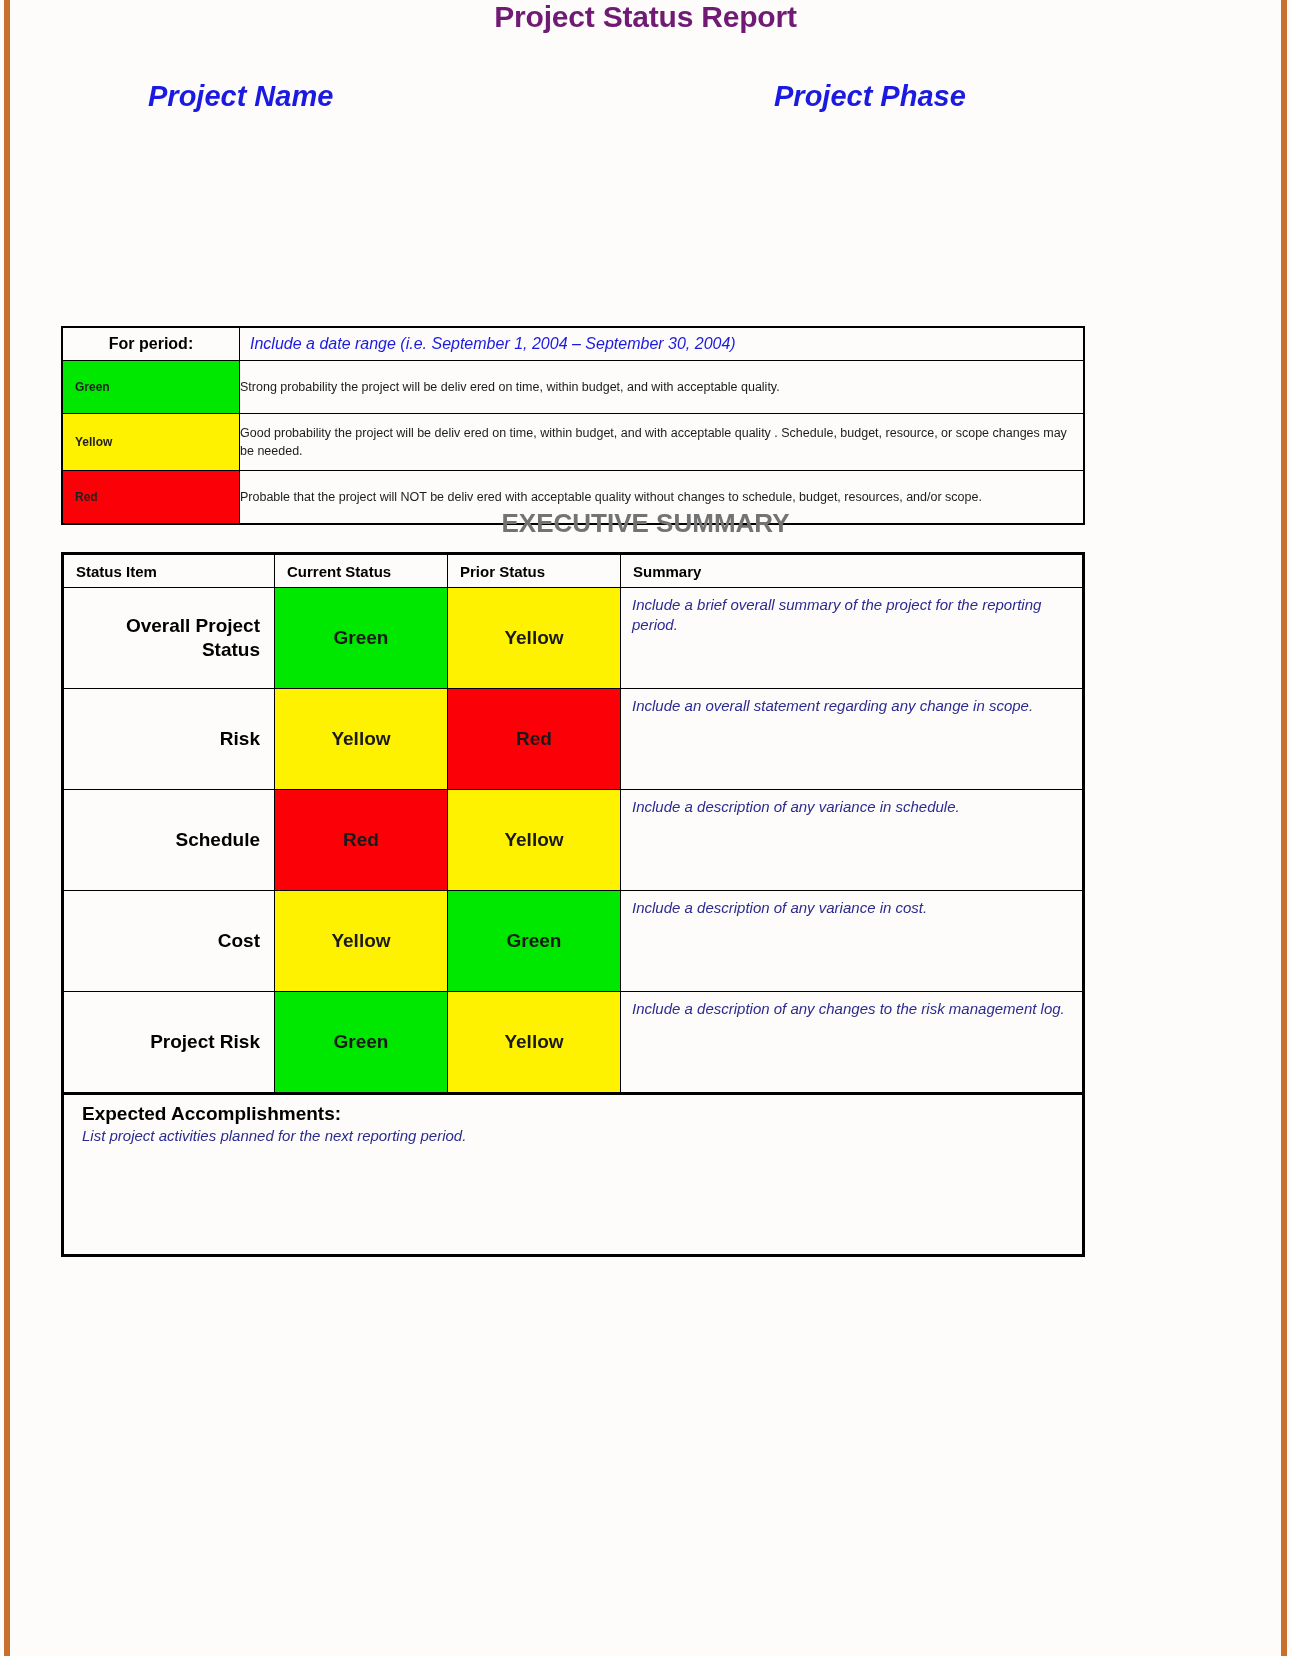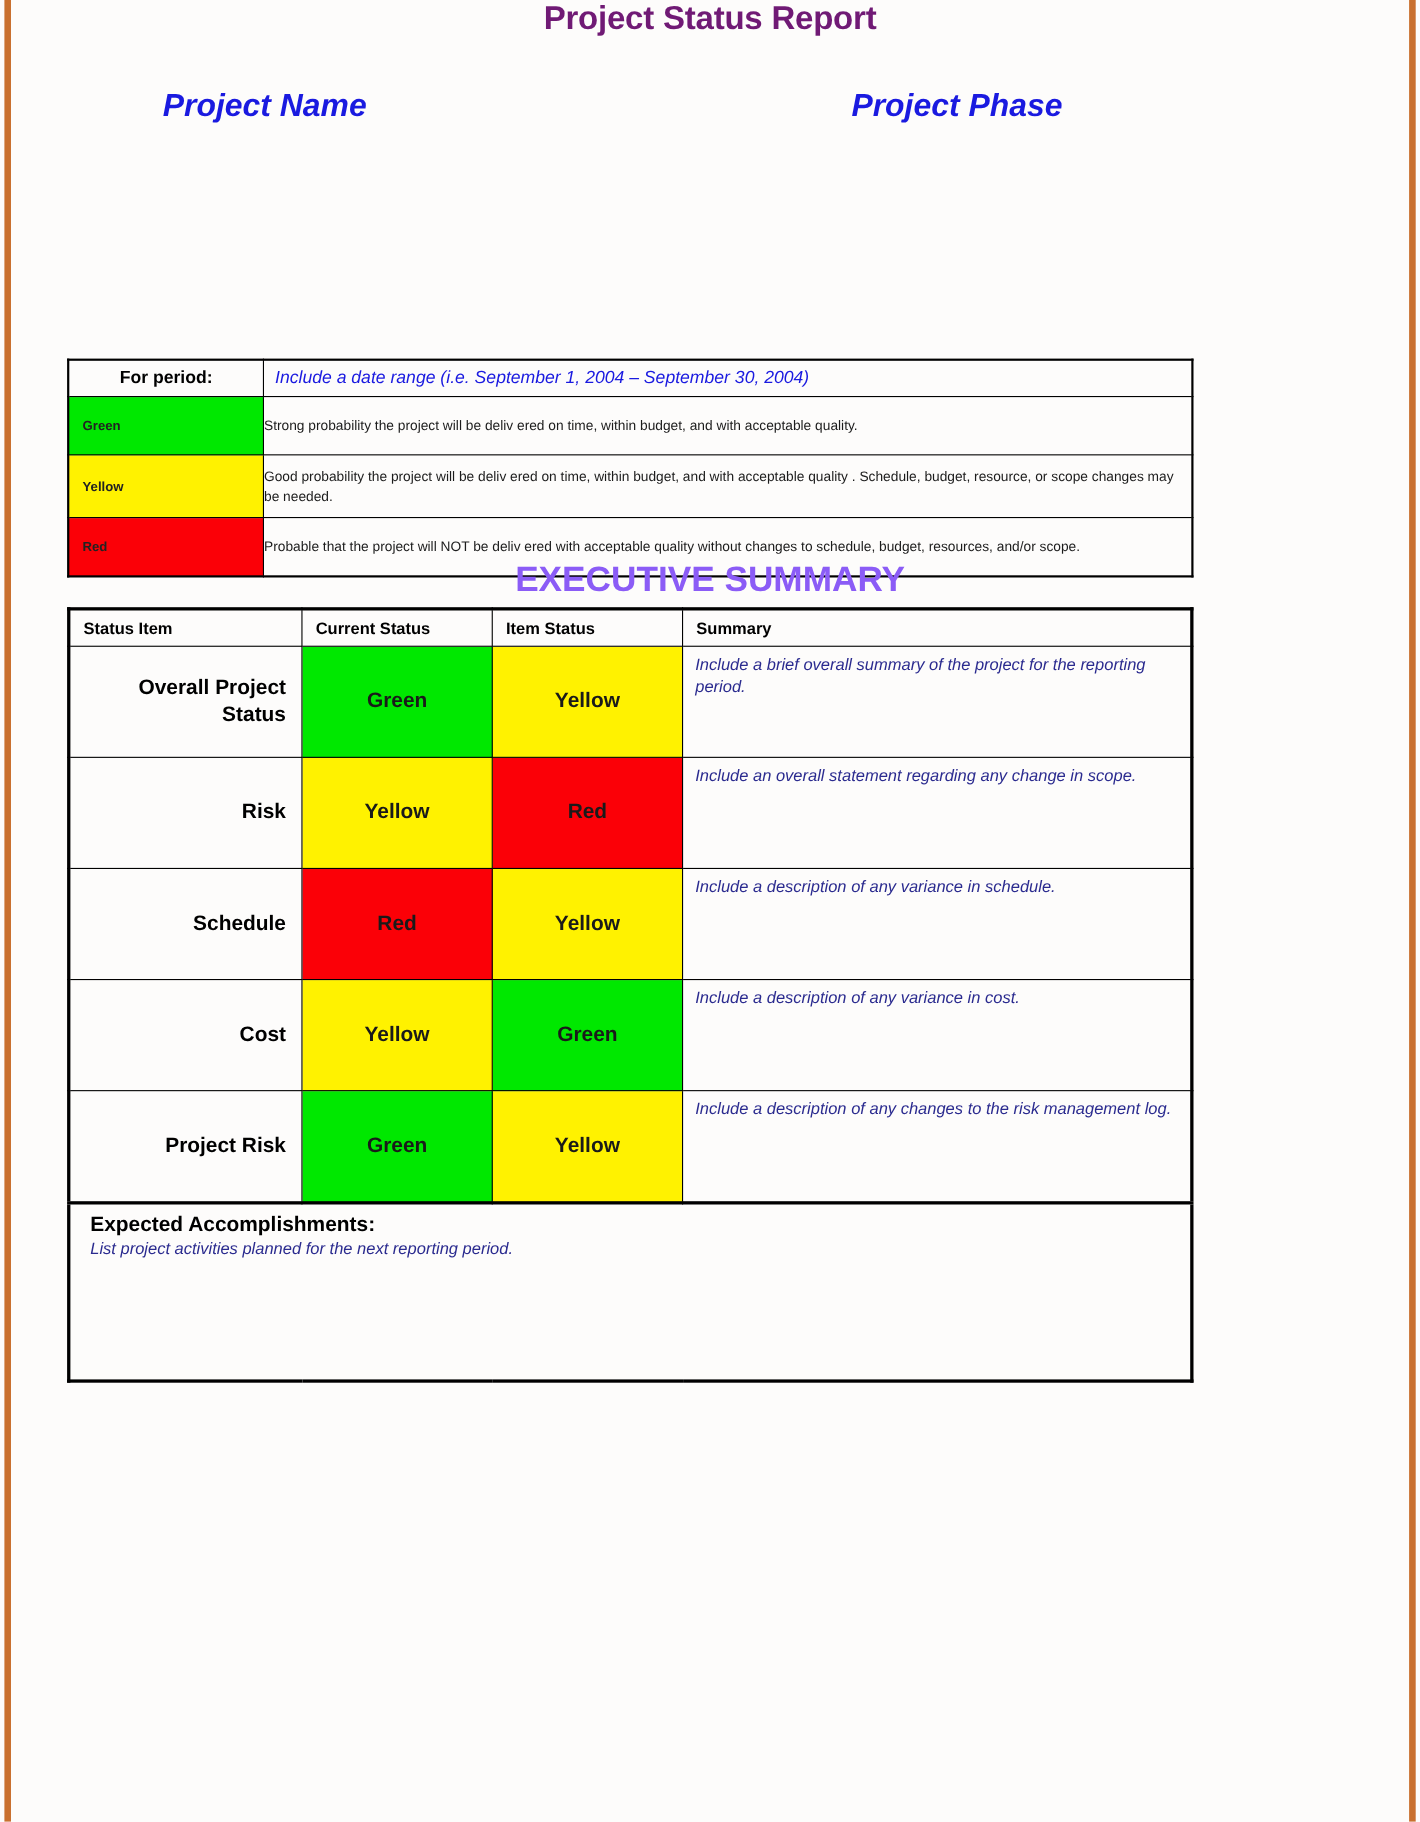--- a/index.html
+++ b/index.html
@@ -116,23 +116,23 @@
     line-height: 1.45;
   }
 
   
   .exec-title {
     position: absolute;
     top: 508px;
     left: 0;
     right: 0;
     text-align: center;
-    font-size: 32px;
-    font-weight: bold;
-    color: #8b5cf6;
+    font-size: 26px;
+    font-weight: bold;
+    color: #737373;
   }
 
   .exec-table {
     position: absolute;
     left: 47px;
     top: 552px;
     width: 1024px;
     border-collapse: collapse;
     border: 3px solid #000;
     background: #fdfcfb;
@@ -238,21 +238,21 @@
     </tbody>
   </table>
 
   <div class="exec-title">EXECUTIVE SUMMARY</div>
 
   <table class="exec-table">
     <thead>
       <tr>
         <th class="col-item">Status Item</th>
         <th class="col-current">Current Status</th>
-        <th class="col-prior">Item Status</th>
+        <th class="col-prior">Prior Status</th>
         <th class="col-summary">Summary</th>
       </tr>
     </thead>
     <tbody>
       <tr>
         <td class="item-cell">Overall Project Status</td>
         <td class="status-cell green">Green</td>
         <td class="status-cell yellow">Yellow</td>
         <td class="summary-cell">Include a brief overall summary of the project for the reporting period.</td>
       </tr>

